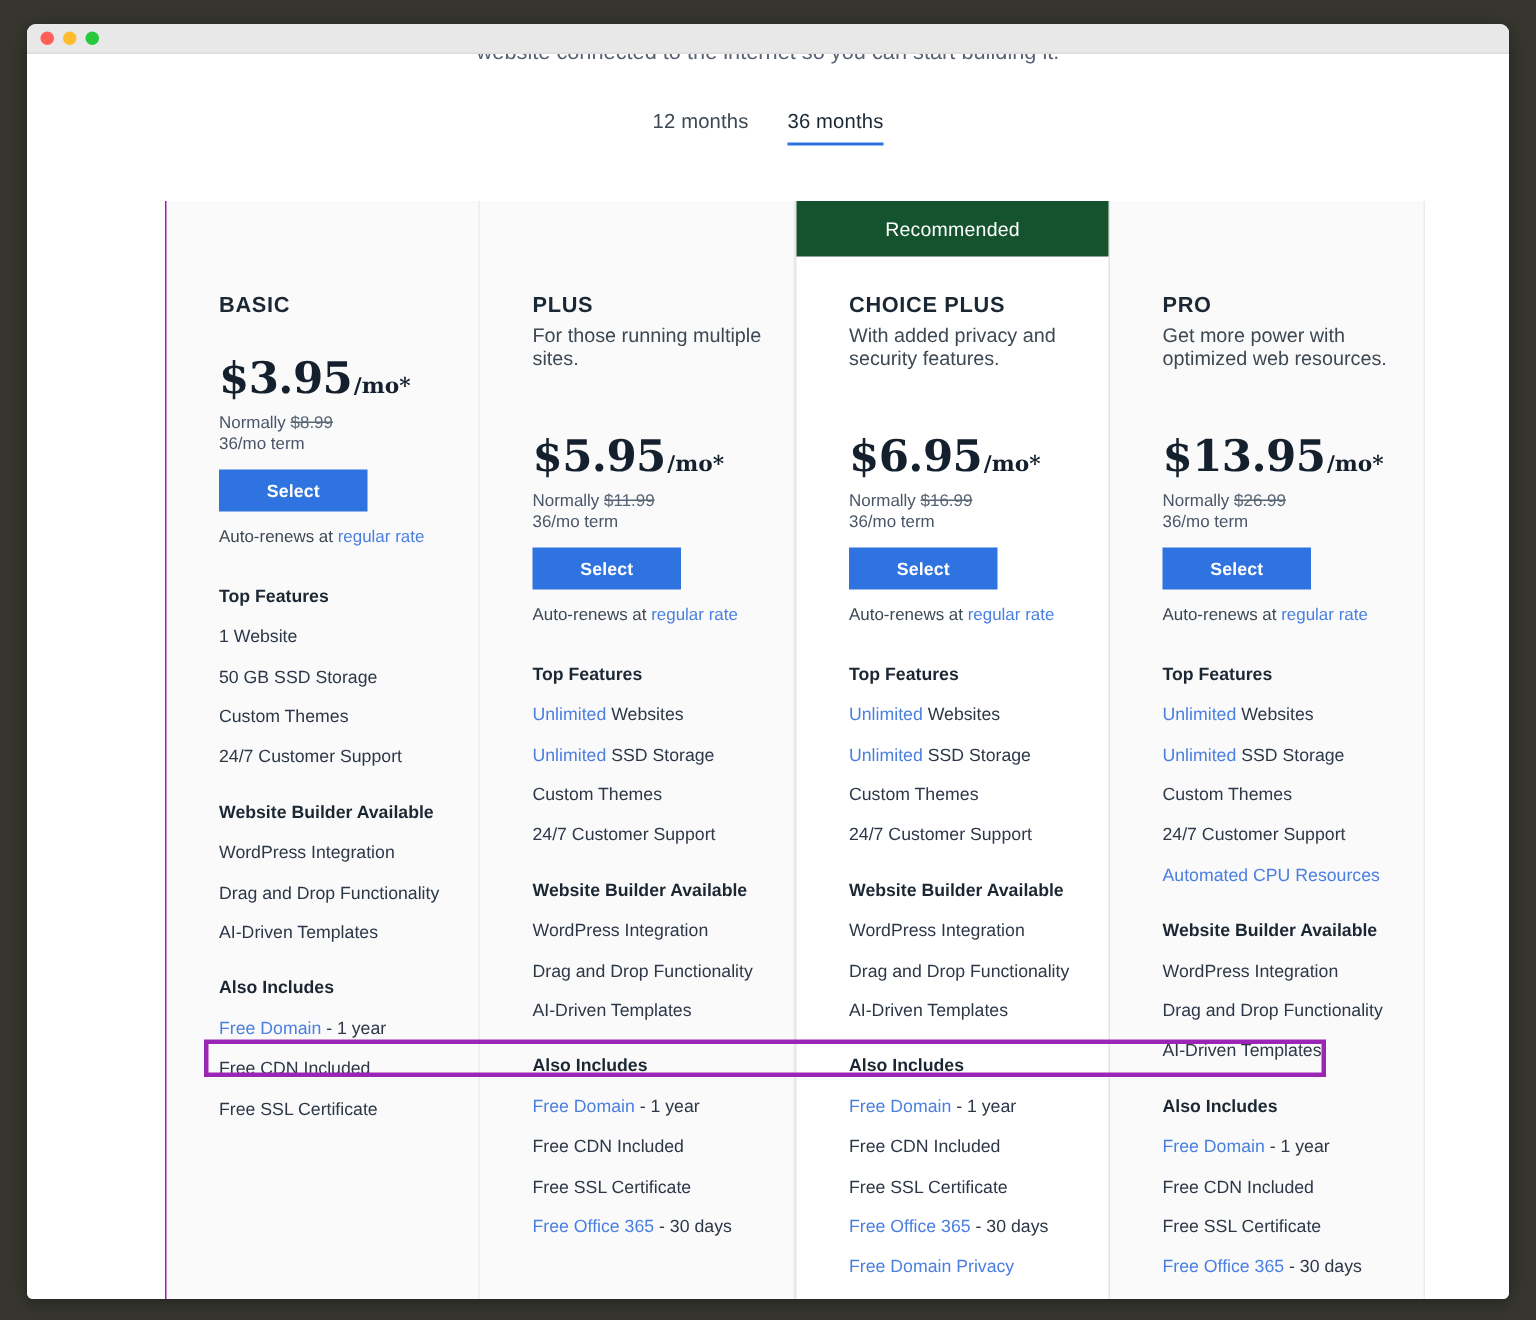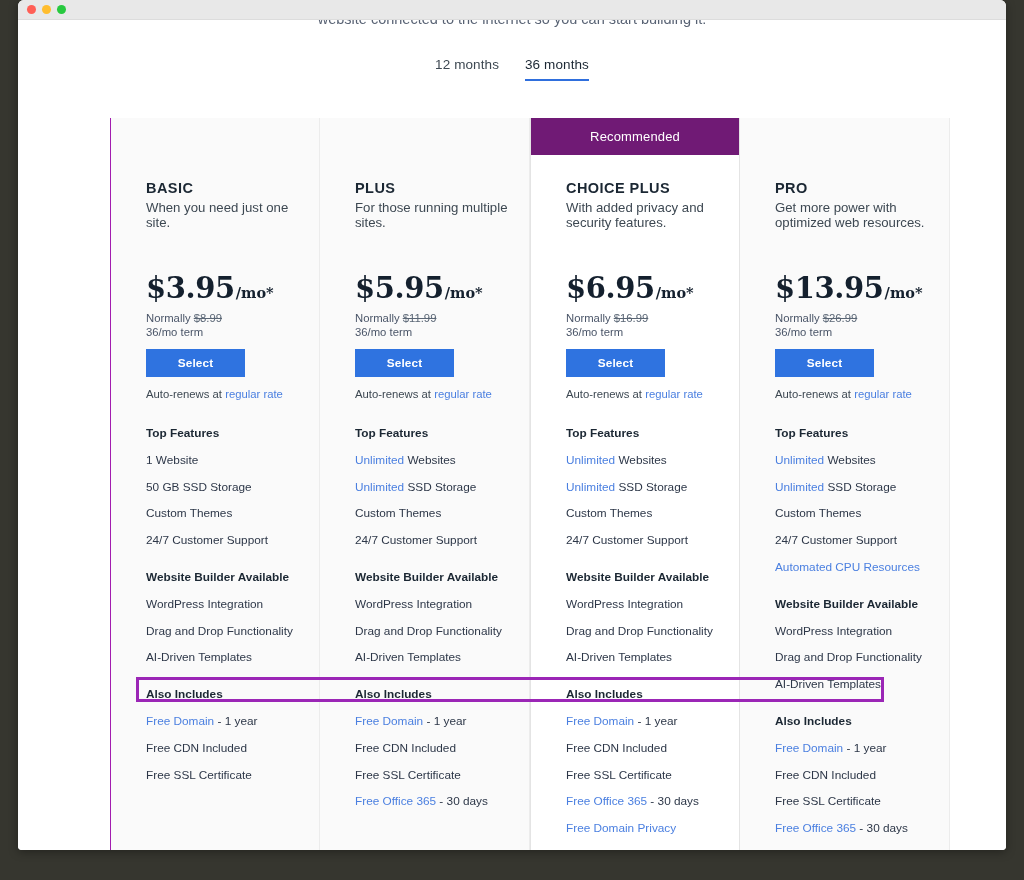--- a/index.html
+++ b/index.html
@@ -6,21 +6,21 @@
   html, body {
     width: 1024px; height: 880px;
     background: #36362f;
     font-family: "Liberation Sans", sans-serif;
     overflow: hidden;
   }
 
   
   #browser-window {
     position: absolute;
-    left: 18px; top: 0;
+    left: 18px; top: 16px;
     width: 988px; height: 850px;
     background: #ffffff;
     border-radius: 6px 6px 4px 4px;
     overflow: hidden;
     box-shadow: 0 2px 10px rgba(0,0,0,.35);
   }
   #titlebar {
     height: 20px;
     background: #e8e8e8;
     border-bottom: 1px solid #dcdcdc;
@@ -87,21 +87,21 @@
   }
   .plan-col:first-child { border-left: 1px solid #a21caf; }
   .plan-col.featured {
     background: #ffffff;
     border-left: 1px solid #e4e4e4;
     border-right: 1px solid #e4e4e4;
   }
 
   .rec-badge {
     height: 37px;
-    background: #701a75;
+    background: #14532d;
     color: #ffffff;
     font-size: 13px;
     display: flex; align-items: center; justify-content: center;
     letter-spacing: .15px;
   }
   .rec-spacer { height: 37px; }
 
   .plan-body { padding: 25px 0 0 35px; }
   .plan-col.featured .plan-body { padding-left: 35px; }
 
@@ -218,21 +218,20 @@
     <div id="term-toggle">
         <div class="term-option">12 months</div>
         <div class="term-option active">36 months</div>
       </div>
 
     <div id="pricing-table">
         <div class="plan-col">
           <div class="rec-spacer"></div>
           <div class="plan-body">
             <div class="plan-name">BASIC</div>
-            <div class="plan-tagline">When you need just one site.</div>
             <div class="price-row">
               <span class="price-main">$3.95</span>
               <span class="price-suffix">/mo*</span>
             </div>
             <div class="normally"><span>Normally </span><s>$8.99</s></div>
             <div class="term-line">36/mo term</div>
             <button class="select-btn">Select</button>
             <div class="autorenew"><span>Auto-renews at </span><a>regular rate</a></div>
             <div class="feature-group group-top">
               <div class="group-title">Top Features</div>

